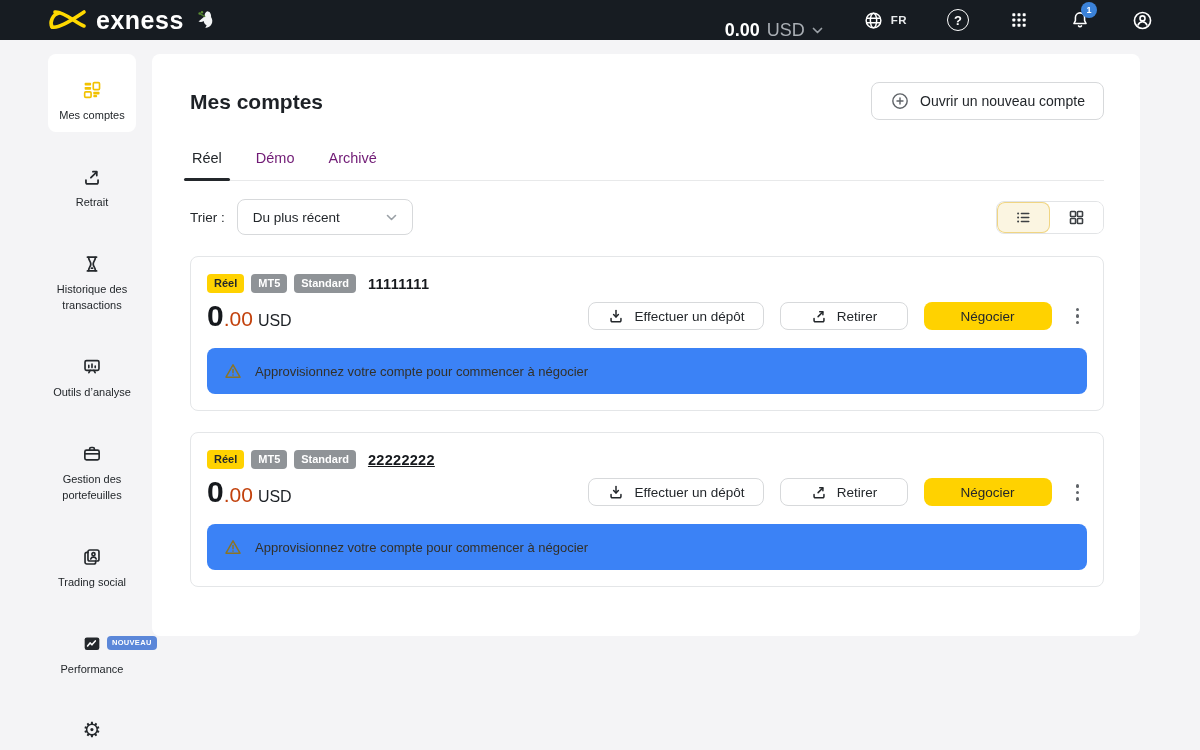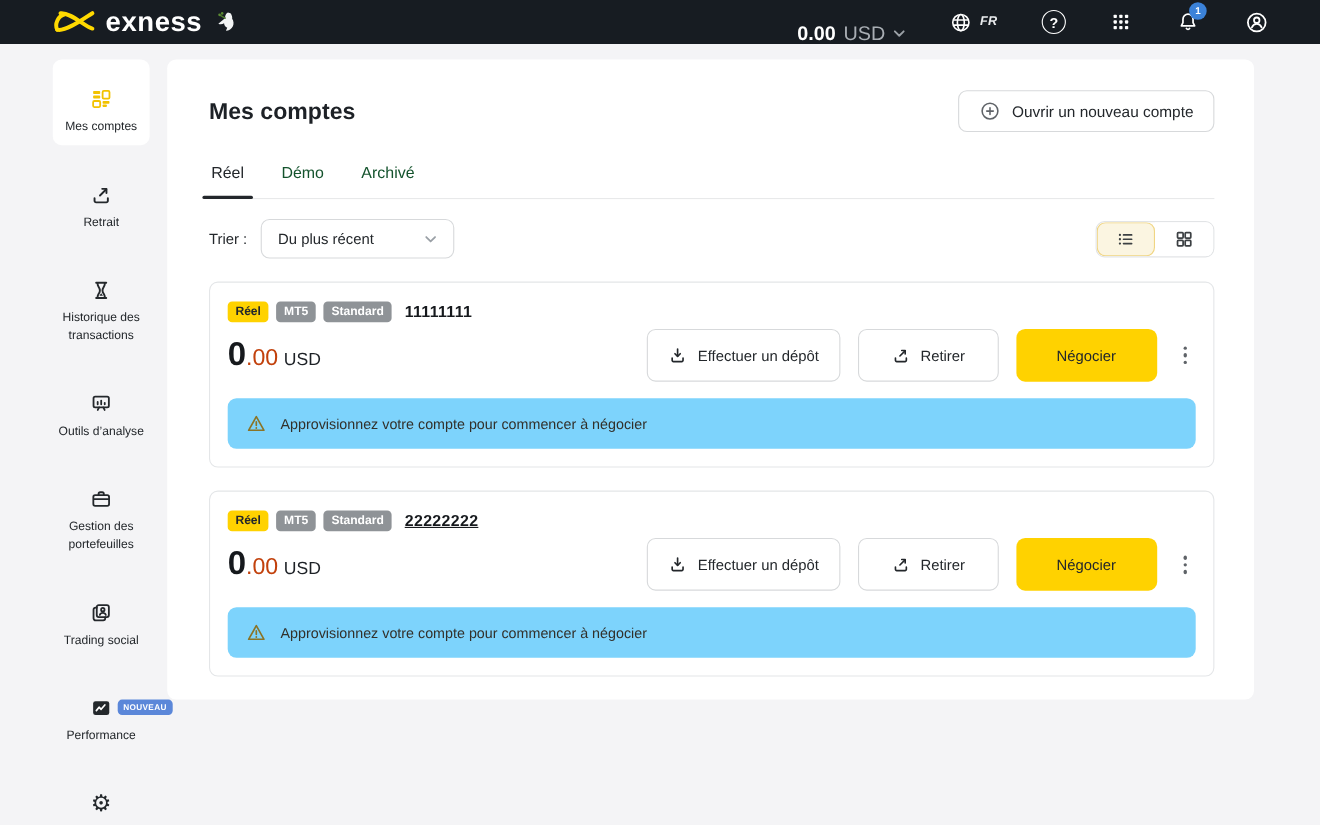--- a/index.html
+++ b/index.html
@@ -8,21 +8,21 @@
 
   
   .navbar { height:40px; background:#171c22; display:flex; align-items:center; justify-content:space-between; padding:0 46px 0 48px; }
   .brand { display:flex; align-items:center; gap:8px; }
   .brand-word { color:#ffffff; font-size:25px; font-weight:bold; letter-spacing:.5px; }
   .nav-right { display:flex; align-items:center; gap:40px; }
   .balance-wrap { display:flex; align-items:center; gap:7px; cursor:pointer;margin-top:20px; }
   .balance-amount { color:#fff; font-size:18px; font-weight:bold; }
   .balance-cur { color:#a9aeb4; font-size:18px; }
   .lang-wrap { display:flex; align-items:center; gap:7px; cursor:pointer; }
-  .lang-code { color:#e8eaec; font-size:11.5px; font-weight:bold; letter-spacing:.4px;font-style:italic; }
+  .lang-code { color:#e8eaec; font-size:11.5px; font-weight:bold; letter-spacing:.4px; }
   .nav-icon { display:flex; align-items:center; justify-content:center; cursor:pointer; position:relative; }
   .qmark { width:22px; height:22px; border:1.8px solid #fff; border-radius:50%; color:#fff; font-size:13px; font-weight:bold; display:flex; align-items:center; justify-content:center; }
   .notif-badge { position:absolute; top:-7px; right:-6px; min-width:16px; height:16px; background:#3b82d9; border-radius:50%; color:#fff; font-size:9px; font-weight:bold; display:flex; align-items:center; justify-content:center; }
 
   
   .layout { display:flex; align-items:flex-start; }
   .sidebar { width:88px; margin:14px 0 0 48px; display:flex; flex-direction:column; }
   .side-item { display:flex; flex-direction:column; align-items:center; text-align:center; padding:9px 2px 8px; margin-bottom:9px; border-radius:8px; cursor:pointer; }
   .side-item.active { background:#ffffff; }
   .slabel { font-size:11px; color:#23272b; line-height:1.45; margin-top:6px; }
@@ -30,21 +30,21 @@
   .gear-glyph { font-size:21px; line-height:22px; color:#24282c; font-family:"DejaVu Sans", sans-serif; }
   .nouveau-badge { position:absolute; left:26px; top:4px; background:#5b87d9; color:#fff; font-size:7.5px; font-weight:bold; letter-spacing:.3px; padding:2.5px 5px; border-radius:4px; white-space:nowrap; }
 
   
   .panel { flex:1; background:#ffffff; border-radius:8px; margin:14px 60px 0 16px; height:582px; padding:28px 36px 0 38px; position:relative; }
   .panel-head { display:flex; align-items:flex-start; justify-content:space-between; }
   .page-title { font-size:21px; font-weight:bold; color:#1d2126; margin-top:8px; }
   .open-account-btn { display:flex; align-items:center; gap:10px; background:#fff; border:1px solid #d7d9db; border-radius:8px; height:38px; padding:0 18px; font-size:14px; color:#23272b; cursor:pointer; font-family:inherit; }
 
   .tabs { display:flex; gap:30px; margin-top:22px; border-bottom:1px solid #e8e9ea; }
-  .tab { font-size:14.5px; color:#14532d; padding:8px 2px 14px; cursor:pointer; position:relative; }
+  .tab { font-size:14.5px; color:#701a75; padding:8px 2px 14px; cursor:pointer; position:relative; }
   .tab.active { color:#23272b; font-weight:500; }
   .tab.active::after { content:""; position:absolute; left:-6px; right:-6px; bottom:-1px; height:3px; background:#23272b; border-radius:2px; }
 
   .sort-row { display:flex; align-items:center; margin-top:18px; }
   .sort-label { font-size:13.5px; color:#23272b; margin-right:12px; }
   .sort-select { width:176px; height:36px; border:1px solid #d7d9db; border-radius:8px; background:#fff; display:flex; align-items:center; justify-content:space-between; padding:0 15px; font-size:13.5px; cursor:pointer; }
   .view-toggle { margin-left:auto; display:flex; border:1px solid #e2e4e6; border-radius:8px; overflow:hidden; }
   .view-btn { width:53px; height:31px; display:flex; align-items:center; justify-content:center; background:#fff; cursor:pointer; }
   .view-btn.active { background:#fbf5e1; box-shadow:inset 0 0 0 1px #f0d583; border-radius:8px; }
 
@@ -55,28 +55,28 @@
   .badge-yellow { background:#ffd200; color:#23272b; }
   .badge-gray { background:#8f9397; color:#ffffff; }
   .acct-num { font-size:14.5px; font-weight:bold; color:#16191d; margin-left:5px; letter-spacing:.3px; }
   .acct-num.underlined { text-decoration:underline; }
   .card-row { display:flex; align-items:center; margin-top:6px; }
   .balance { display:flex; align-items:baseline; }
   .bal-int { font-size:30px; font-weight:600; color:#16191d; }
   .bal-frac { font-size:21px; color:#c2410c; }
   .bal-cur { font-size:16px; color:#1d2126; margin-left:5px; }
   .card-actions { margin-left:auto; display:flex; align-items:center; gap:16px; }
-  .btn { height:48px; border-radius:8px; font-size:13.5px; font-family:inherit; display:flex; align-items:center; justify-content:center; gap:9px; cursor:pointer; color:#23272b; }
+  .btn { height:28px; border-radius:8px; font-size:13.5px; font-family:inherit; display:flex; align-items:center; justify-content:center; gap:9px; cursor:pointer; color:#23272b; }
   .btn.outline { background:#fff; border:1px solid #d7d9db; padding:0 18px; }
   .btn.outline.wide { min-width:160px; }
   .btn.outline.mid { min-width:128px; }
   .btn.primary { background:#ffd200; border:none; min-width:128px; font-weight:500; }
   .kebab { display:flex; flex-direction:column; gap:3px; padding:6px 8px; cursor:pointer; }
   .kebab i { width:3.5px; height:3.5px; border-radius:50%; background:#5f6368; }
-  .warning { margin-top:15px; background:#7dd3fc; border-radius:8px; padding:13px 16px; display:flex; align-items:center; gap:12px; font-size:13px; color:#32302a; }
+  .warning { margin-top:15px; background:#3b82f6; border-radius:8px; padding:13px 16px; display:flex; align-items:center; gap:12px; font-size:13px; color:#32302a; }
 
   
   .footer { padding:21px 24px 0; }
 
   svg { display:block; }
 </style>
 </head>
 <body>
 
 <header class="navbar">

